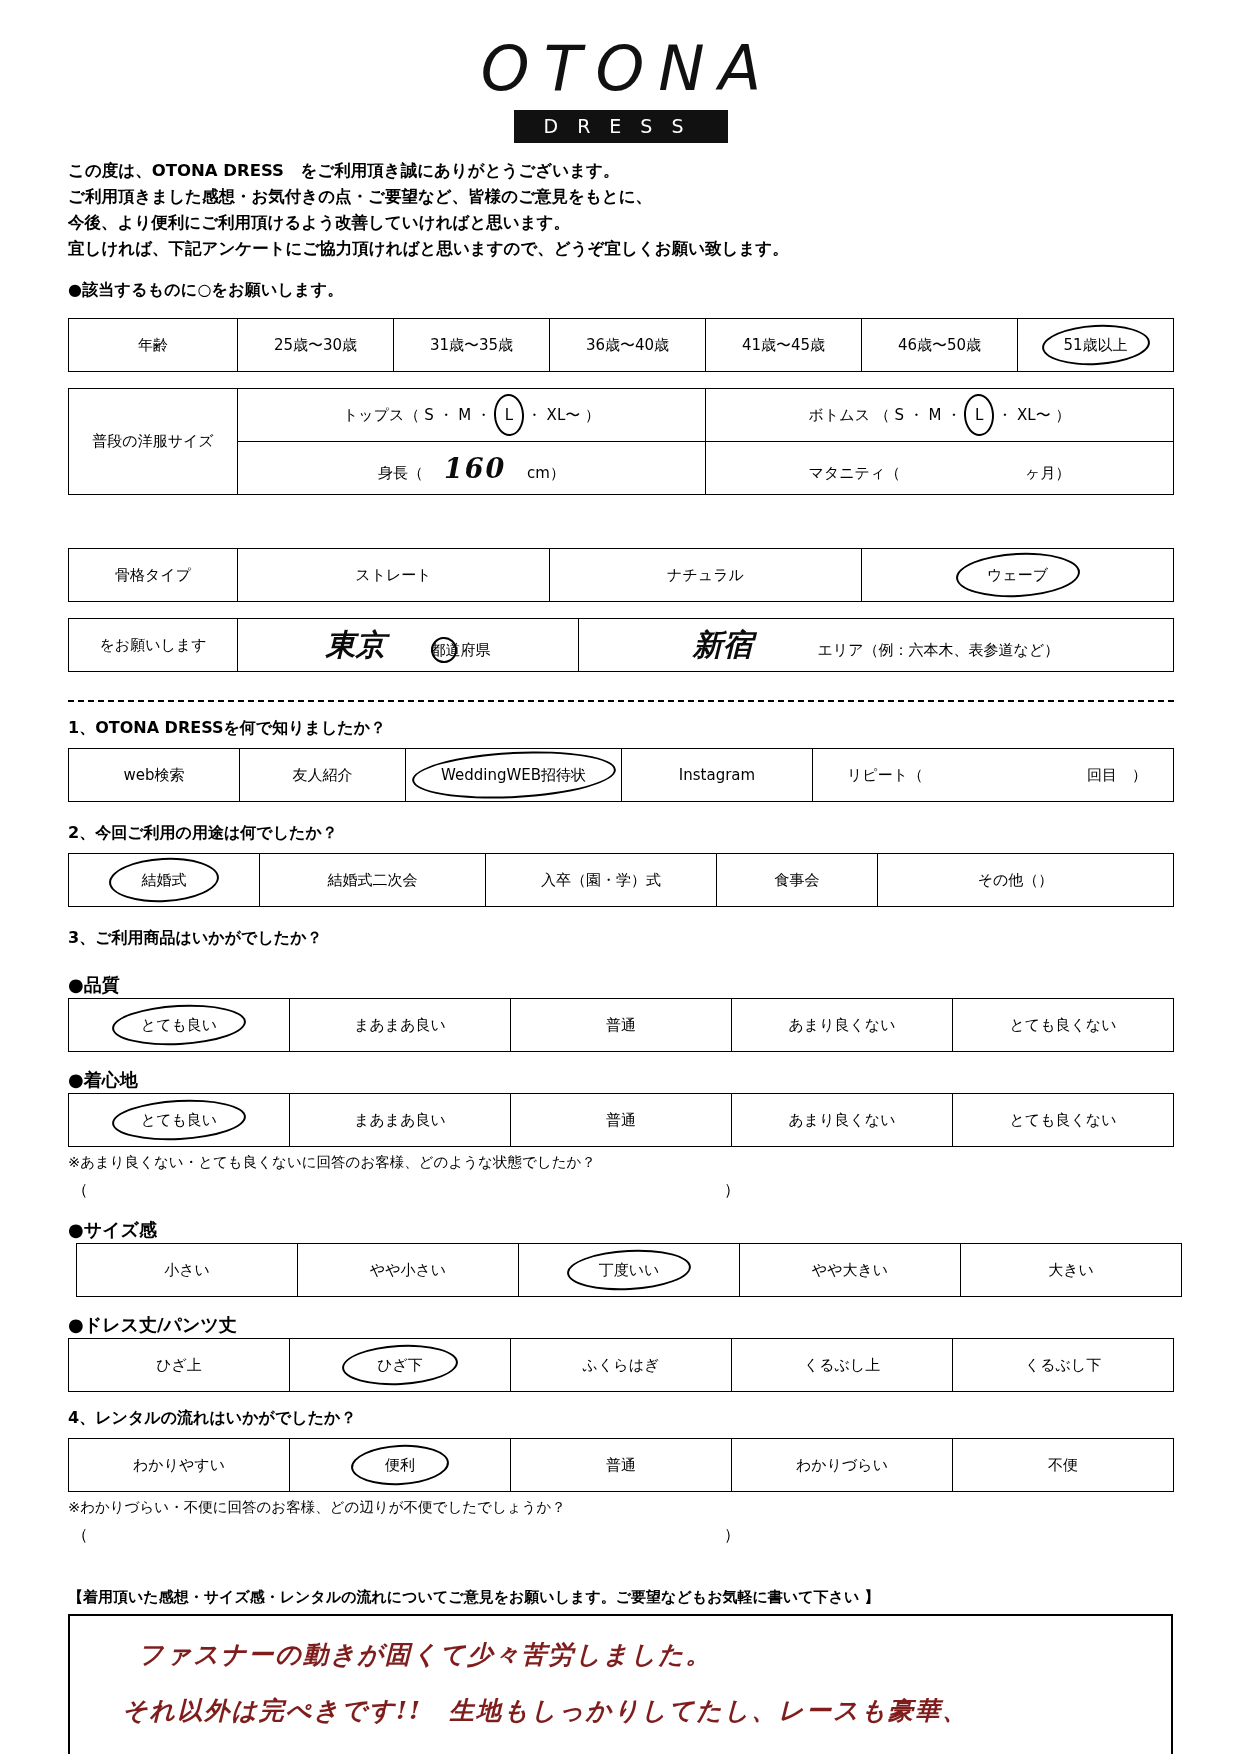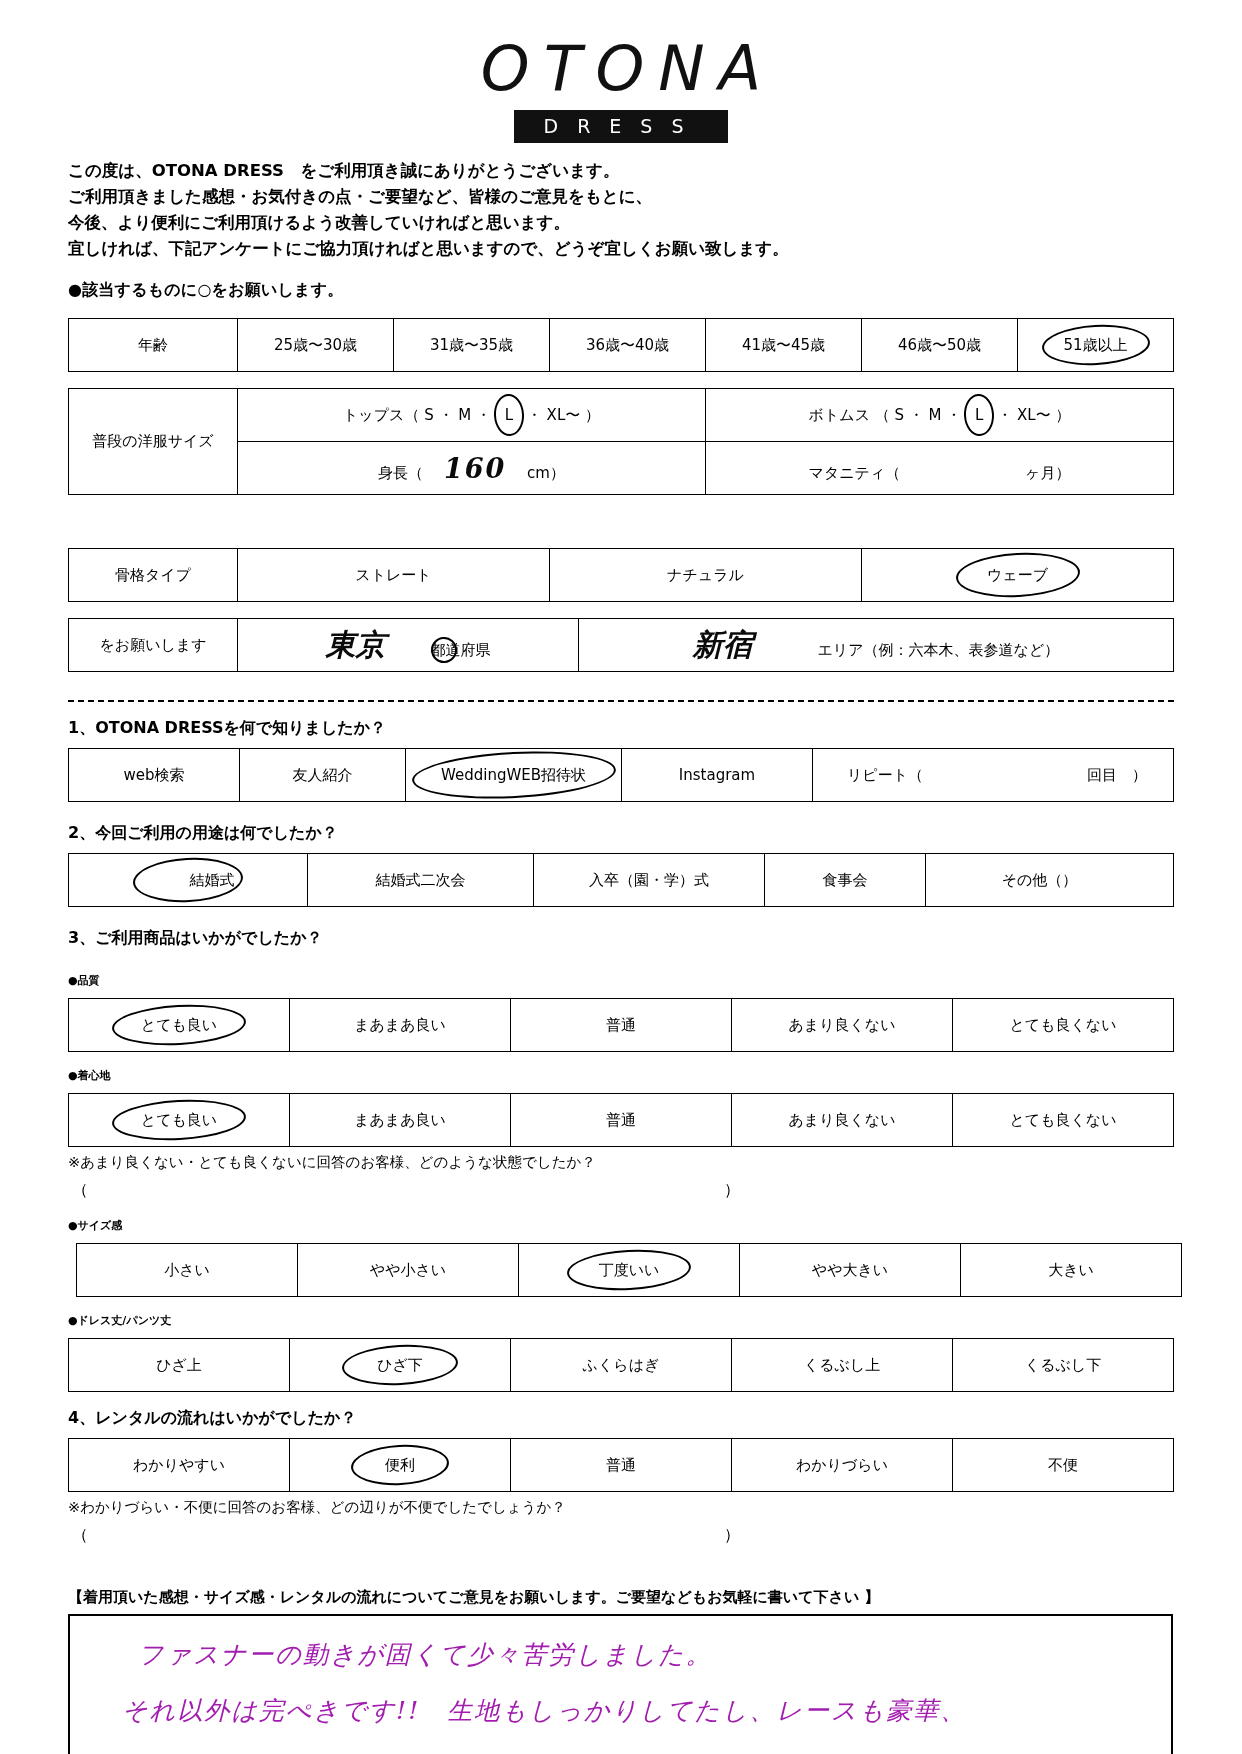--- a/index.html
+++ b/index.html
@@ -67,21 +67,21 @@
     letter-spacing: .2px;
   }
   .q-head {
     font-size: 16px;
     font-weight: 700;
   }
   .note {
     font-size: 14.5px;
     font-weight: 500;
   }
-  .bullet-head { font-size: 11px; font-weight: 700; }
+  .bullet-head { font-size: 18px; font-weight: 700; }
 
   
   table.grid {
     border-collapse: collapse;
     width: 100%;
     table-layout: fixed;
   }
   table.grid td {
     border: 1.6px solid #000;
     text-align: center;
@@ -134,25 +134,25 @@
     font-weight: 700;
   }
   .comment-box {
     position: absolute;
     border: 2.4px solid #000;
   }
   .comment-line {
     position: absolute;
     font-family: "DejaVu Serif", "Liberation Serif", serif;
     font-style: italic;
-    font-weight: 400;
+    font-weight: 700;
     font-size: 25px;
     letter-spacing: 2px;
     white-space: nowrap;
-    color: #a21caf;
+    color: #7f1d1d;
   }
 </style>
 </head>
 <body>
 
 <div id="page">
 
   <div class="logo-wrap">
     <div class="logo-otona">OTONA</div>
     <div class="logo-bar"><span>DRESS</span></div>
@@ -284,21 +284,21 @@
       </tr>
     </tbody>
       </table>
   </div>
 
   <div class="abs q-head" style="left:68px; top:823px;">2、今回ご利用の用途は何でしたか？</div>
   <div class="abs" style="left:68px; top:853px; width:1106px;">
     <table class="grid">
       <tbody>
           <tr>
-        <td class="h52" style="width:190px;padding-left:48px;">
+        <td class="h52" style="width:190px;">
           <span>結婚式</span>
           <span class="circ" style="width:106px;height:40px;"></span>
         </td>
         <td class="h52" style="width:225px;"><span>結婚式二次会</span></td>
         <td class="h52" style="width:230px;"><span>入卒（園・学）式</span></td>
         <td class="h52" style="width:160px;"><span>食事会</span></td>
         <td class="h52">
           <div style="display:flex; justify-content:center; padding:0 30px 0 10px;">
             <span>その他（</span>
             <span>）</span>

